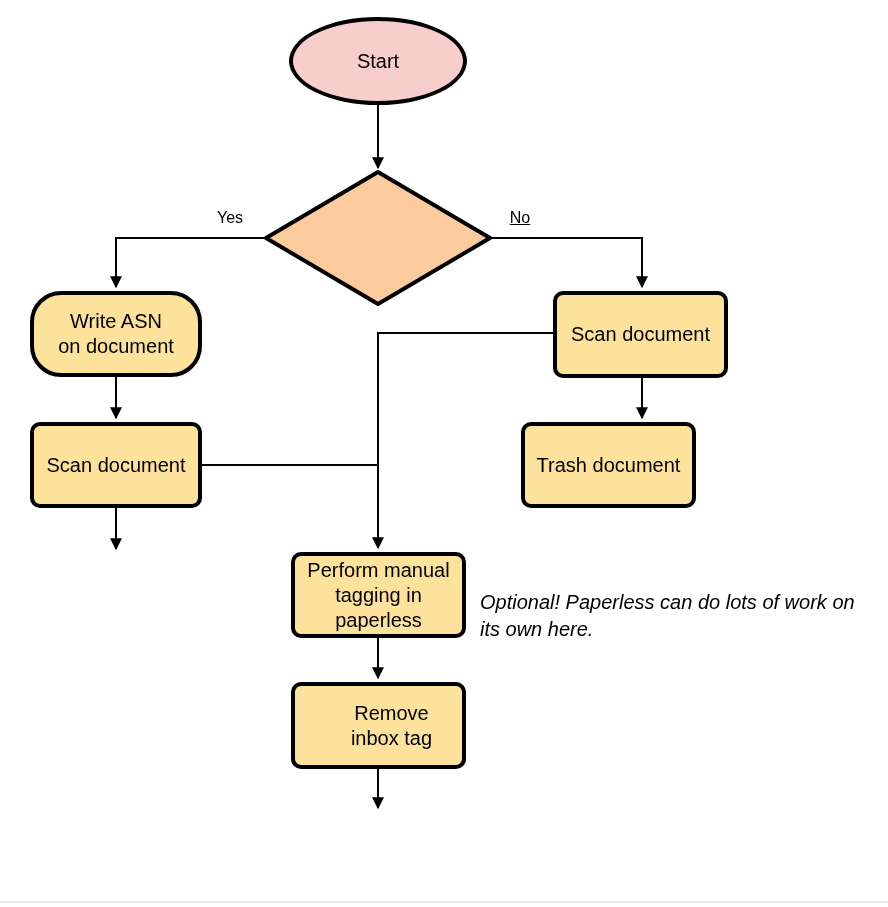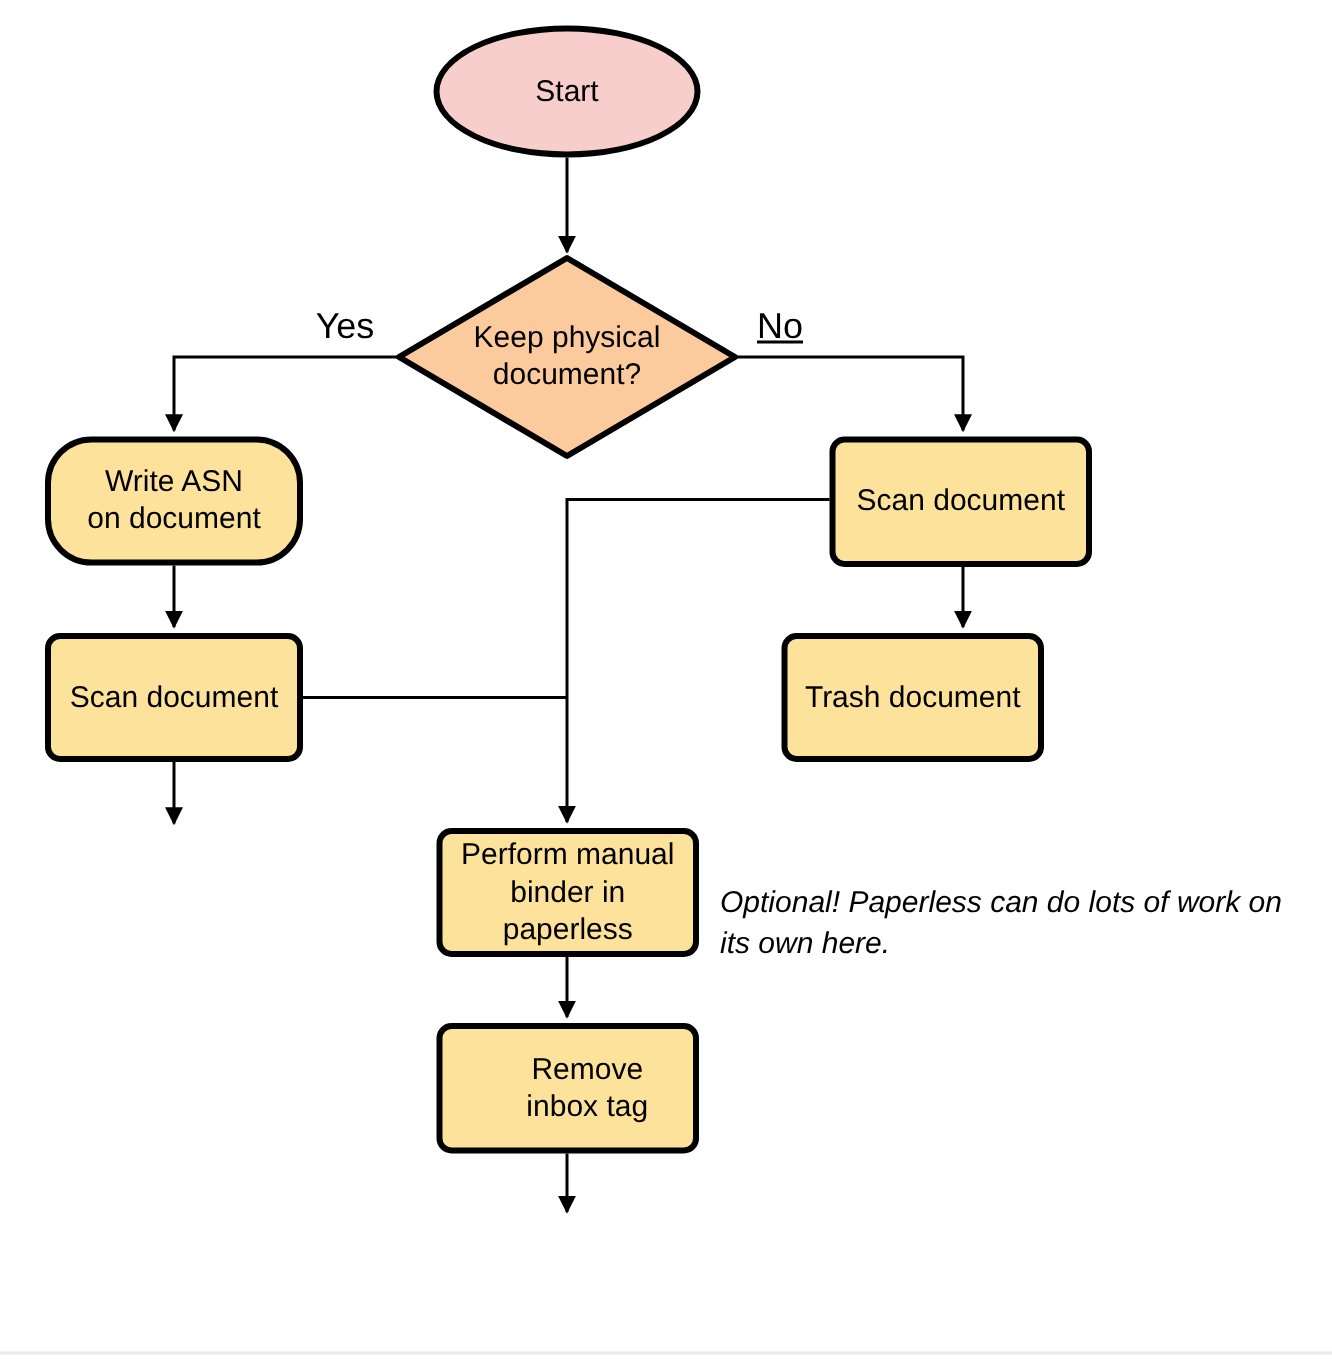--- a/index.html
+++ b/index.html
@@ -56,21 +56,21 @@
     border: 4px solid var(--stroke, #000);
     border-radius: 50%;
     text-align: center;
   }
   .node.decision-label {
     background: transparent;
     border: none;
   }
   .edge-label {
     position: absolute;
-    font-size: 24px;
+    font-size: 16px;
     line-height: 22px;
     text-align: center;
     color: var(--text, #000);
   }
   .annotation {
     position: absolute;
     font-size: 20px;
     line-height: 27px;
     font-style: italic;
     white-space: pre-line;
@@ -106,39 +106,37 @@
     <path class="edge" d="M553 333 L378 333 L378 548" marker-end="url(#arrow)"></path>
     <path class="edge" d="M202 465 L378 465"></path>
     <path class="edge" d="M378 638 L378 678" marker-end="url(#arrow)"></path>
     <path class="edge" d="M378 769 L378 808" marker-end="url(#arrow)"></path>
 
     <polygon class="diamond" points="378,172 490,238 378,304 266,238"></polygon>
   </svg>
 
   <div class="node terminal" style="left:289px; top:17px; width:178px; height:88px;">Start</div>
 
-  <div class="node decision-label" style="left:278px; top:212px; width:200px; height:52px;">Keep physical
-document?</div>
 
   <div class="edge-label" style="left:205px; top:207px; width:50px;">Yes</div>
 
   <div class="edge-label" style="left:495px; top:207px; width:50px;text-decoration:underline;">No</div>
 
   <div class="node process" style="left:30px; top:291px; width:172px; height:86px;border-radius:31px;">Write ASN
 on document</div>
 
   <div class="node process" style="left:30px; top:422px; width:172px; height:86px;">Scan document</div>
 
 
   <div class="node process" style="left:553px; top:291px; width:175px; height:87px;">Scan document</div>
 
   <div class="node process" style="left:521px; top:422px; width:175px; height:86px;">Trash document</div>
 
   <div class="node process" style="left:291px; top:552px; width:175px; height:86px;">Perform manual
-binder in
+tagging in
 paperless</div>
 
   <div class="annotation" style="left:480px; top:589px; width:412px;">Optional! Paperless can do lots of work on
 its own here.</div>
 
   <div class="node process" style="left:291px; top:682px; width:175px; height:87px;padding-left:26px;">Remove
 inbox tag</div>
 
 
   <div class="page-edge"></div>

